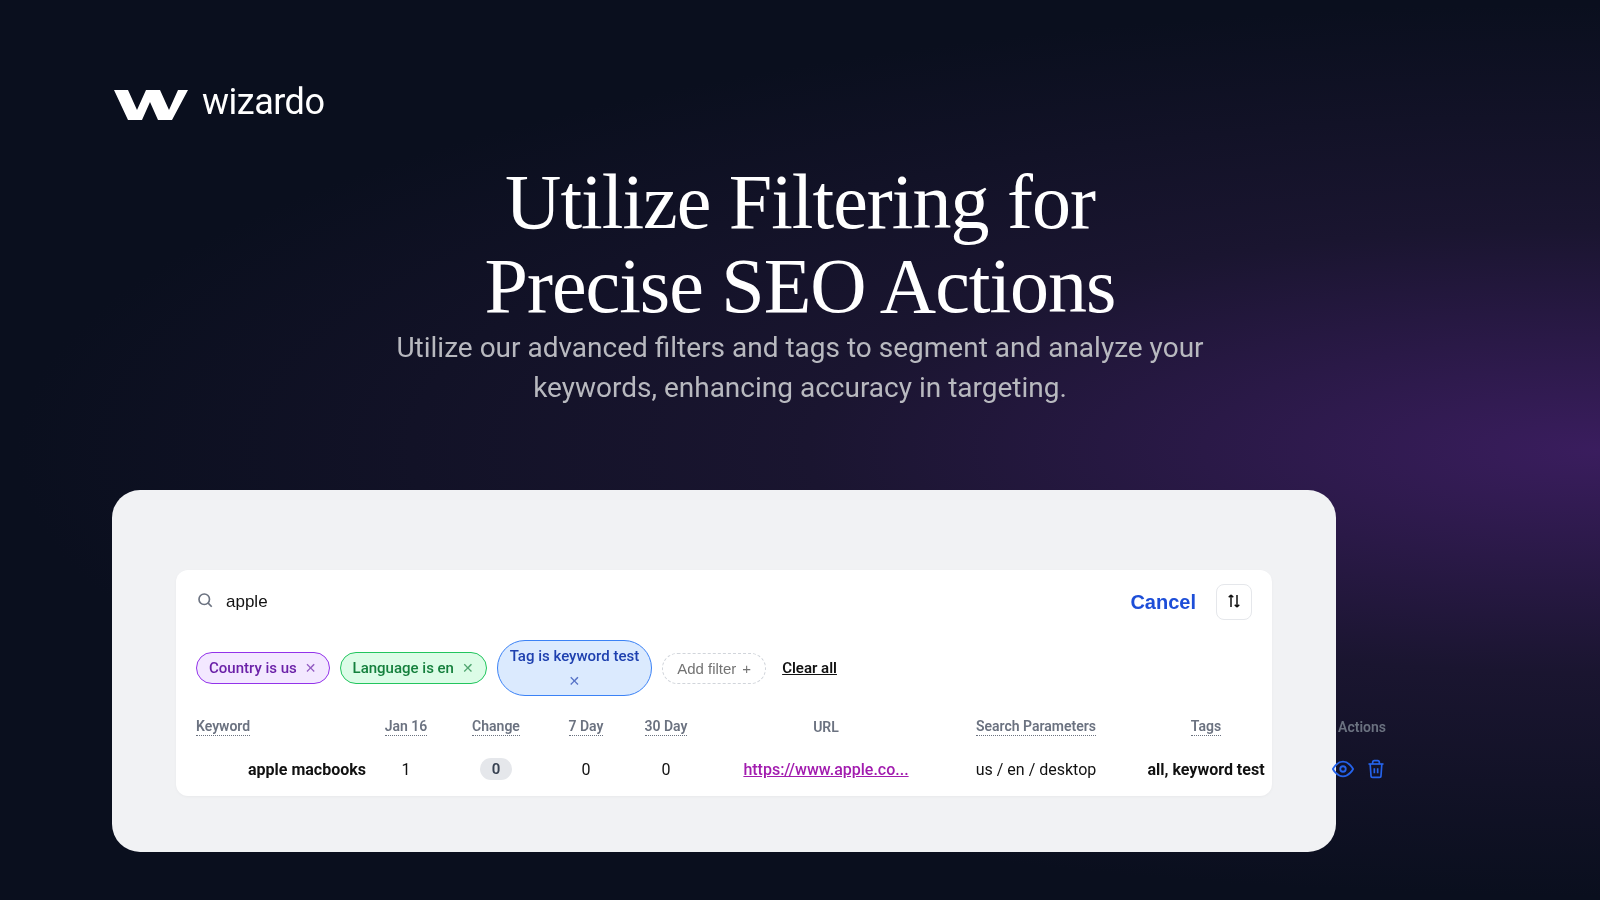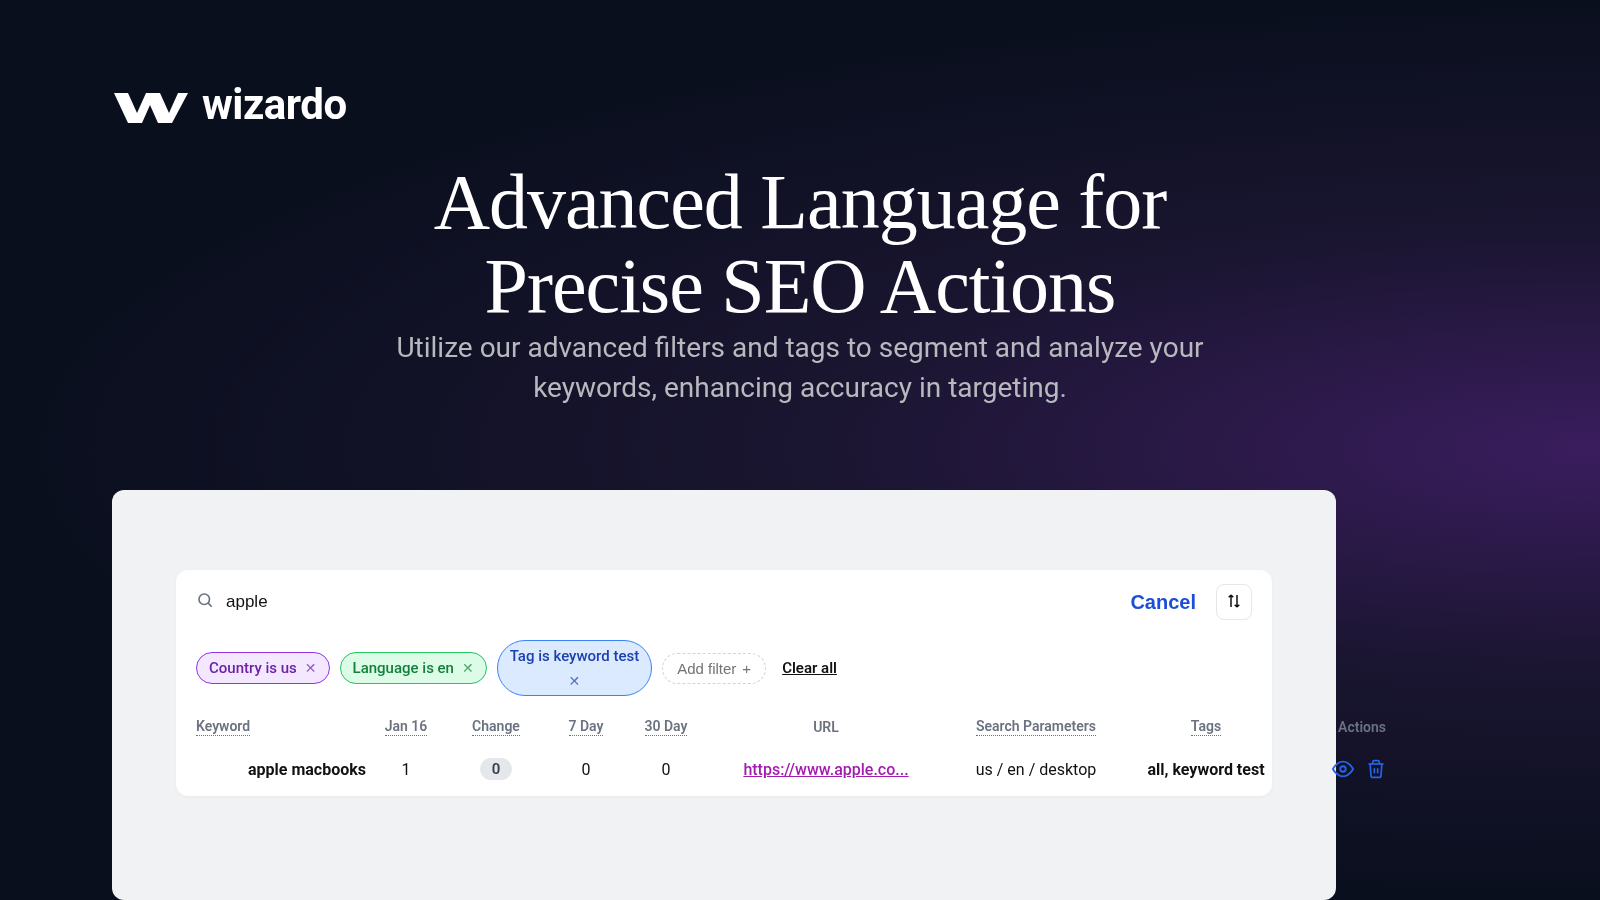--- a/index.html
+++ b/index.html
@@ -22,22 +22,22 @@
       display: flex;
       align-items: center;
       gap: 14px;
     }
     .logo-mark {
       display: flex;
       align-items: center;
     }
     .logo-text {
       color: #fff;
-      font-size: 42px;
-      font-weight: 700;
+      font-size: 36px;
+      font-weight: 400;
       letter-spacing: -0.5px;
     }
     .hero {
       position: absolute;
       top: 160px;
       left: 50%;
       transform: translateX(-50%);
       text-align: center;
       width: 1200px;
     }
@@ -53,23 +53,23 @@
       color: #b8b9bf;
       font-size: 28px;
       line-height: 1.4;
       font-weight: 400;
     }
     .panel-outer {
       position: absolute;
       top: 490px;
       left: 112px;
       width: 1224px;
-      height: 410px;
+      height: 362px;
       background: #f1f2f4;
-      border-radius: 12px;
+      border-radius: 28px;
       padding: 80px 64px 0 64px;
     }
     .panel-inner {
       background: #fff;
       border-radius: 12px;
       box-shadow: 0 1px 3px rgba(0,0,0,0.04);
       padding: 0;
     }
     .search-row {
       display: flex;
@@ -238,21 +238,21 @@
   <div class="logo-mark">
     <svg width="78" height="44" viewBox="0 0 78 44">
       <path d="M 4 10 L 18 10 L 27 30 L 36 10 L 50 10 L 59 30 L 68 10 L 78 10 L 62 40 L 48 40 L 40 22 L 32 40 L 18 40 Z" fill="#fff"></path>
     </svg>
   </div>
   <span class="logo-text">wizardo</span>
 </div>
 
 <div class="hero">
   <h1 class="hero-title">
-    <span>Advanced Language for</span><br>
+    <span>Utilize Filtering for</span><br>
     <span>Precise SEO Actions</span>
   </h1>
   <p class="hero-subtitle">
     <span>Utilize our advanced filters and tags to segment and analyze your</span><br>
     <span>keywords, enhancing accuracy in targeting.</span>
   </p>
 </div>
 
 <div class="panel-outer">
   <div class="panel-inner">

